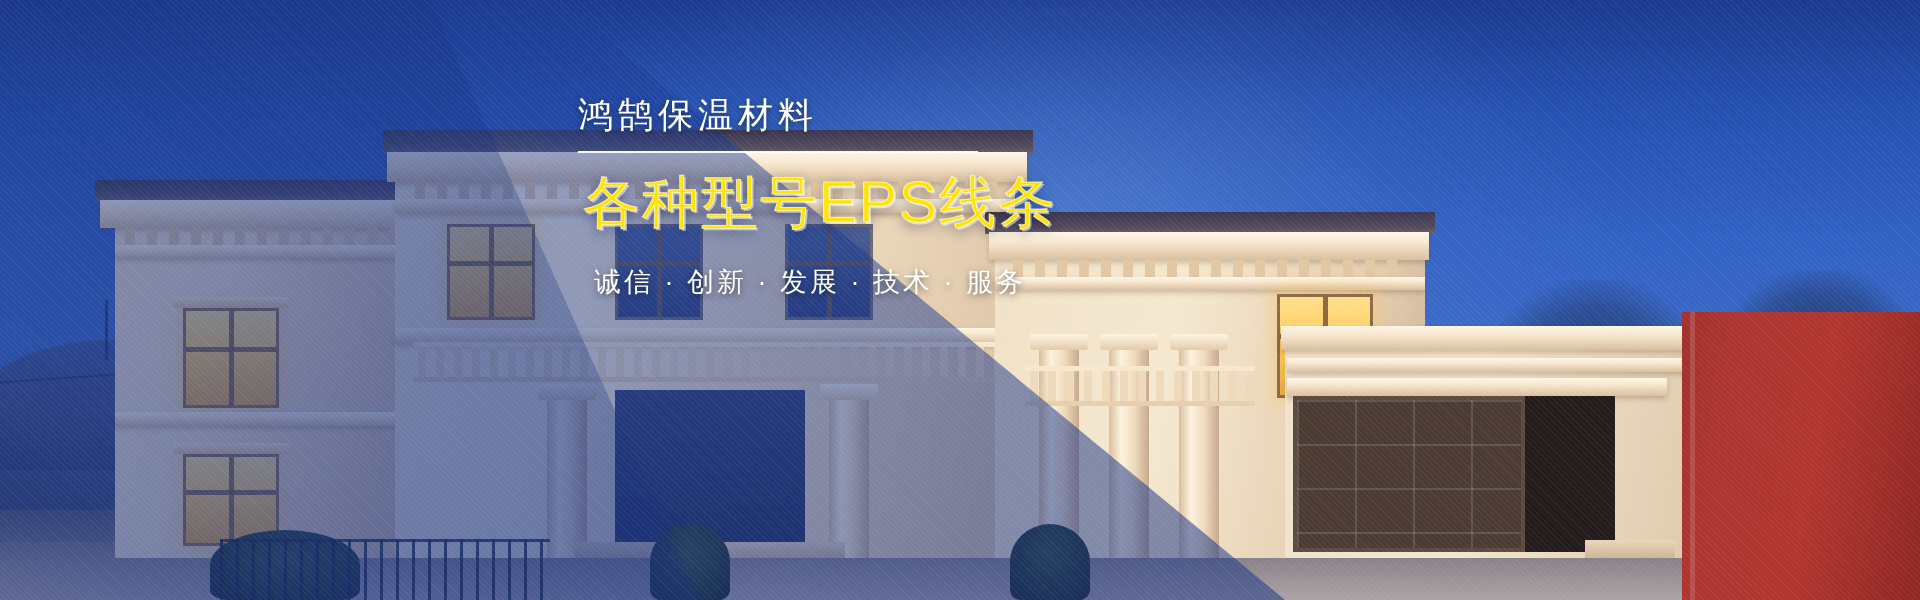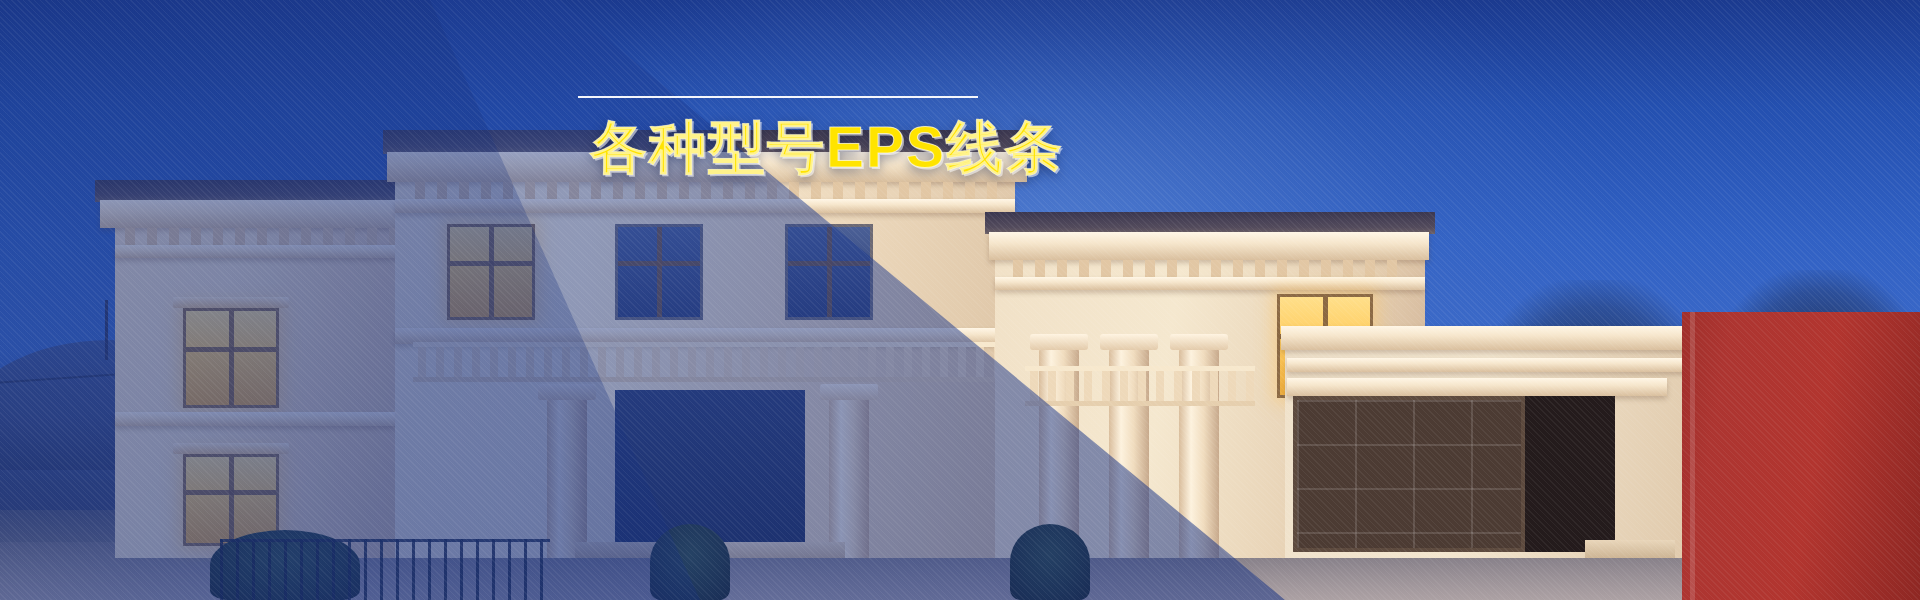--- a/index.html
+++ b/index.html
@@ -346,24 +346,24 @@
   .rule {
     width: 400px;
     height: 2px;
     background: #ffffff;
     margin: 0 0 18px 0;
     opacity: .95;
   }
   .headline {
     color: #ffe400;
     font-size: 57px;
-    font-weight: bold;
+    font-weight: normal;
     letter-spacing: 2px;
     line-height: 1.12;
-    margin: 12px;
+    margin: 5px;
     text-shadow:
       0 0 1px #fff,
       2px 2px 0 rgba(255,255,255,.55),
       0 4px 12px rgba(10,20,60,.55);
     -webkit-text-stroke: 1px rgba(255,255,255,.55);
     white-space: nowrap;
   }
   .headline + .headline { margin-top: 6px; }
 
   .slogan {
@@ -473,17 +473,19 @@
   <div class="rail-fence" style="left:220px;width:330px;"></div>
 
   <div class="red-wall"></div>
 
   <div class="overlay-panel"></div>
   <div class="overlay-panel-2"></div>
 
   <div class="hatch"></div>
 
   <div class="text-block">
+    <div class="brand">鸿鹄保温材料</div>
     <div class="rule"></div>
     <div class="headline">各种型号EPS线条</div>
+    <div class="slogan">诚信 · 创新 · 发展 · 技术 · 服务</div>
   </div>
 
 </div>
 
 </body></html>

